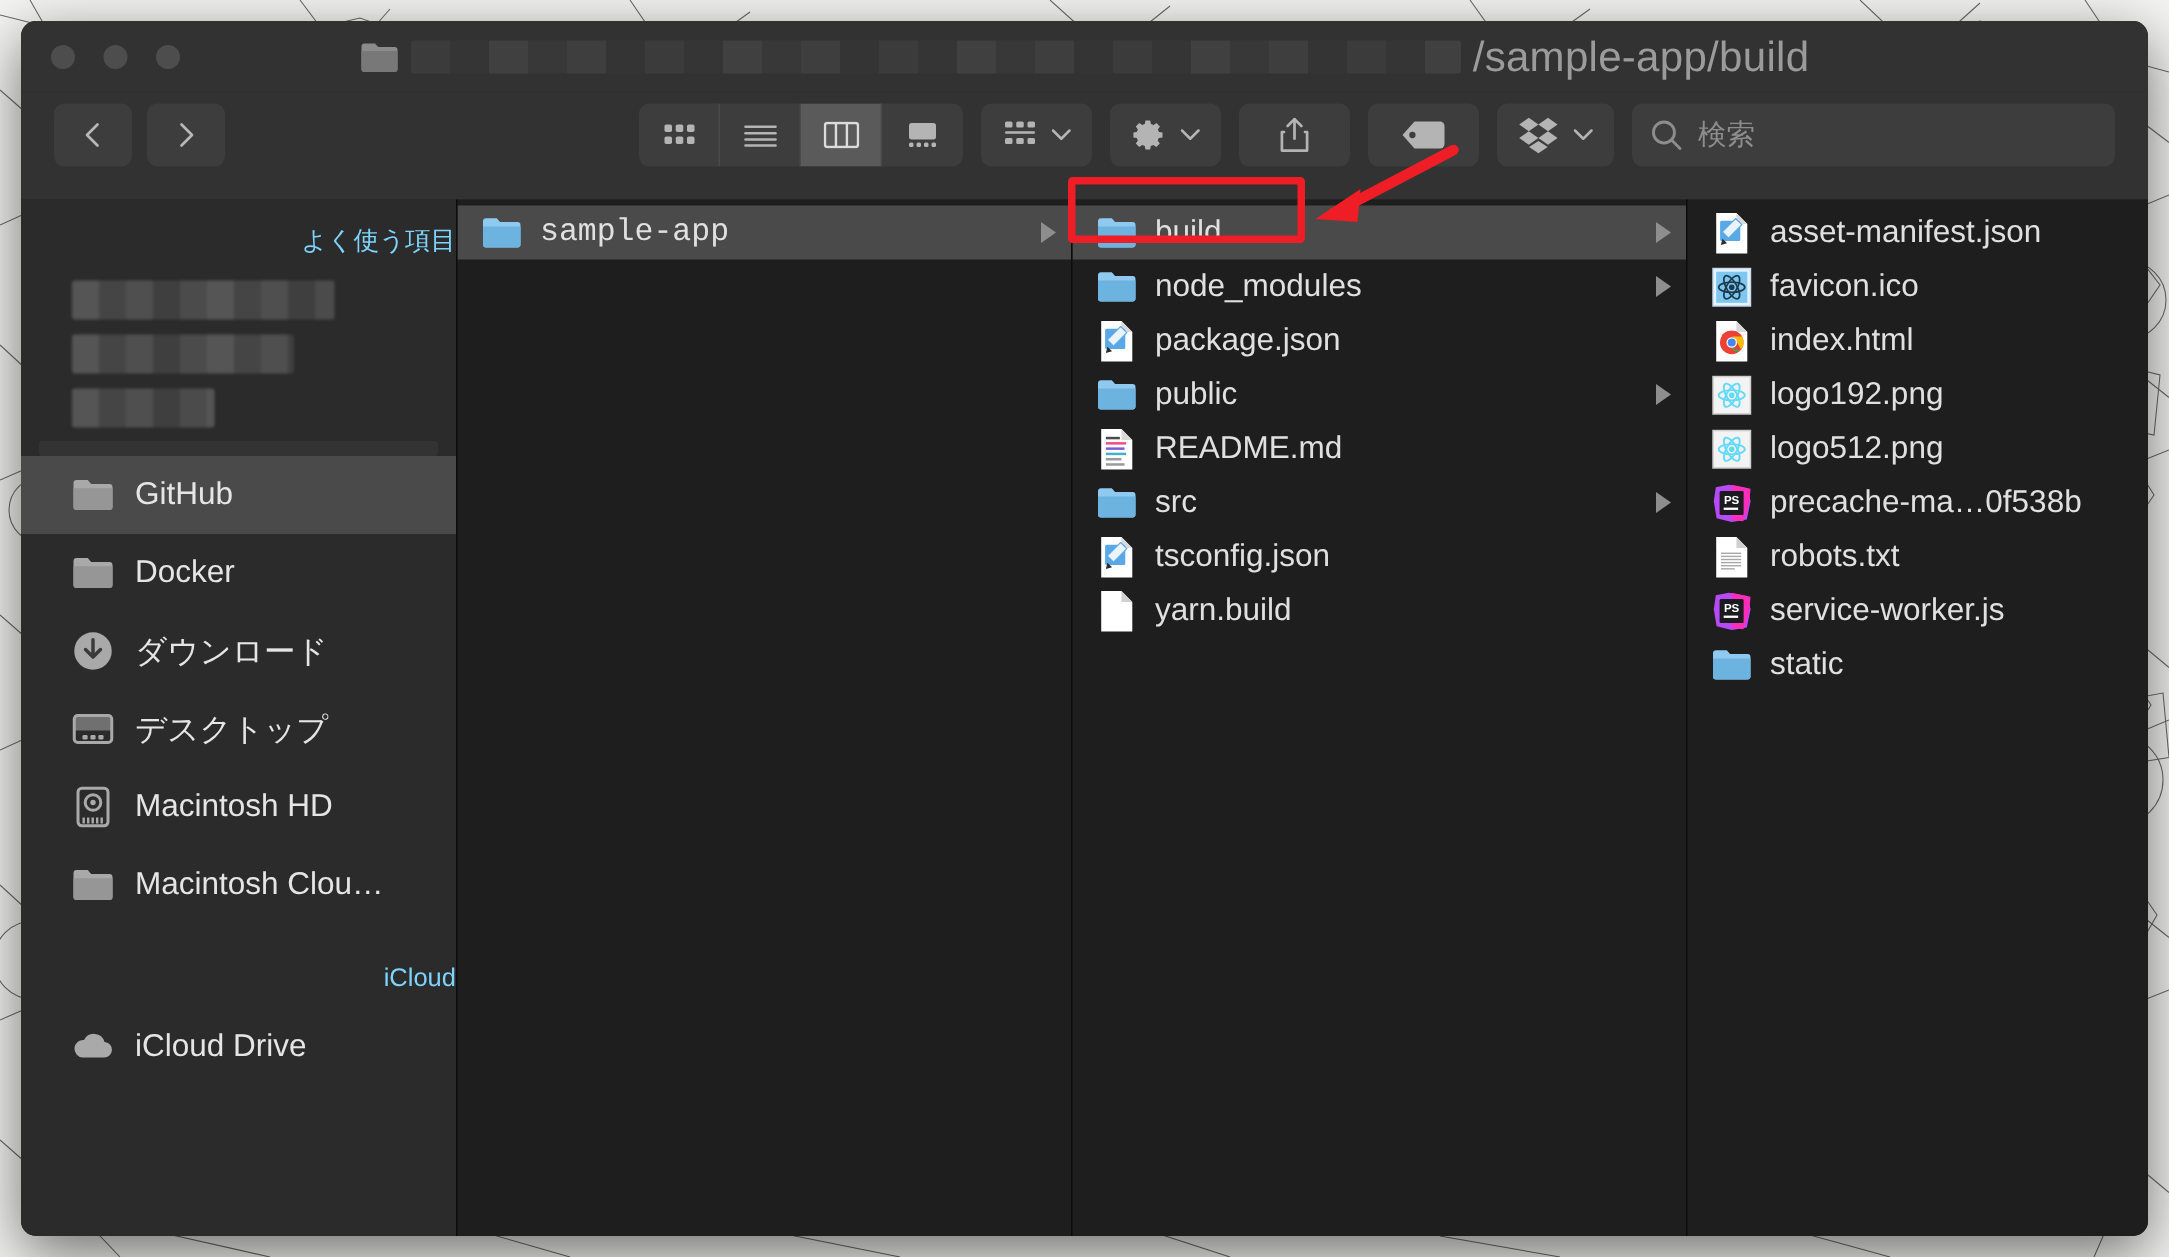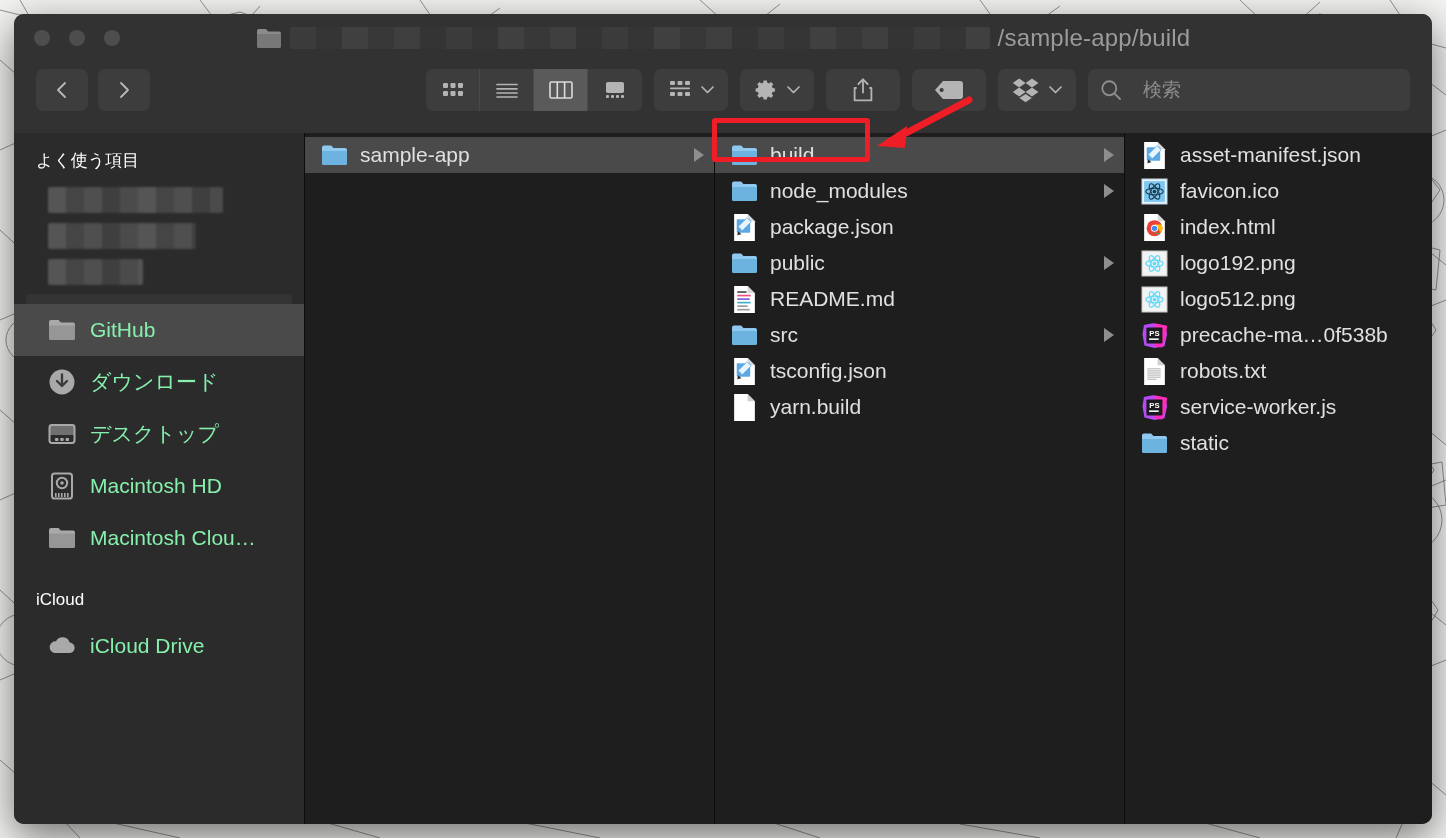--- a/index.html
+++ b/index.html
@@ -71,21 +71,21 @@
     height: 22px;
     width: 700px;
     border-radius: 2px;
     background:
       repeating-linear-gradient(90deg,
         #3c3c3c 0 26px, #353535 26px 52px, #414141 52px 78px,
         #383838 78px 104px, #3f3f3f 104px 130px, #343434 130px 156px);
     opacity: .95;
   }
   #title-text {
-    font-size: 24px;
+    font-size: 28px;
     color: #9b9b9b;
     letter-spacing: .2px;
     white-space: nowrap;
   }
 
   
   #toolbar {
     height: 72px;
     background: #323232;
     display: flex;
@@ -149,51 +149,51 @@
     height: 42px;
     width: 322px;
     display: flex;
     align-items: center;
     gap: 10px;
     padding: 0 12px;
   }
   #search-placeholder {
     font-size: 19px;
     color: #8d8d8d;
-    margin-left: 11px;
   }
 
   
   #window-body {
     flex: 1 1 auto;
     display: flex;
     min-height: 0;
   }
 
   
   #sidebar {
     width: 290px;
     background: #2b2b2b;
     flex: 0 0 auto;
     padding-top: 10px;
     overflow: hidden;
   }
   .sb-header {
     font-size: 17px;
-    color: #ffffff;
+    color: #7dd3fc;
     padding: 6px 0 10px 22px;
     font-weight: 400;
+    text-align: right;
   }
   .sb-item {
     height: 52px;
     display: flex;
     align-items: center;
     gap: 14px;
     padding-left: 34px;
-    color: #86efac;
+    color: #e5e5e5;
     font-size: 21px;
   }
   .sb-item.selected { background: #4a4a4a; }
   .sb-icon { width: 28px; height: 28px; flex: 0 0 auto; display:block; }
   .sb-label { white-space: nowrap; overflow: hidden; }
 
   
   .sb-blur-row {
     height: 36px;
     display: flex;
@@ -222,21 +222,21 @@
     display: flex;
     min-width: 0;
     background: #1e1e1e;
   }
   .fcolumn {
     border-left: 1px solid #0c0c0c;
     overflow: hidden;
     padding-top: 4px;
     flex: 0 0 auto;
   }
-  #column-1 { width: 410px; }
+  #column-1 { width: 410px; font-family: Liberation Mono, monospace; }
   #column-2 { width: 410px; }
   #column-3 { flex: 1 1 auto; }
 
   .frow {
     height: 36px;
     display: flex;
     align-items: center;
     gap: 12px;
     padding: 0 10px 0 16px;
     color: #e0e0e0;
@@ -467,20 +467,27 @@
       <div id="sb-blur-divider"></div>
 
       <div class="sb-item selected">
         <svg class="sb-icon" viewBox="0 0 28 24">
           <path d="M1 4a2 2 0 012-2h7.5l2.3 2.6H25a2 2 0 012 2V20a2 2 0 01-2 2H3a2 2 0 01-2-2z" fill="#a9a9a9"></path>
           <path d="M1 7.5h26V20a2 2 0 01-2 2H3a2 2 0 01-2-2z" fill="#969696"></path>
         </svg>
         <span class="sb-label">GitHub</span>
       </div>
 
+      <div class="sb-item">
+        <svg class="sb-icon" viewBox="0 0 28 24">
+          <path d="M1 4a2 2 0 012-2h7.5l2.3 2.6H25a2 2 0 012 2V20a2 2 0 01-2 2H3a2 2 0 01-2-2z" fill="#a9a9a9"></path>
+          <path d="M1 7.5h26V20a2 2 0 01-2 2H3a2 2 0 01-2-2z" fill="#969696"></path>
+        </svg>
+        <span class="sb-label">Docker</span>
+      </div>
 
       <div class="sb-item">
         <svg class="sb-icon" viewBox="0 0 28 28">
           <circle cx="14" cy="14" r="12.5" fill="#a9a9a9"></circle>
           <path d="M14 6.5v11M9 13l5 5 5-5" stroke="#3a3a3a" stroke-width="2.3" fill="none" stroke-linecap="round" stroke-linejoin="round"></path>
         </svg>
         <span class="sb-label">ダウンロード</span>
       </div>
 
       <div class="sb-item">

